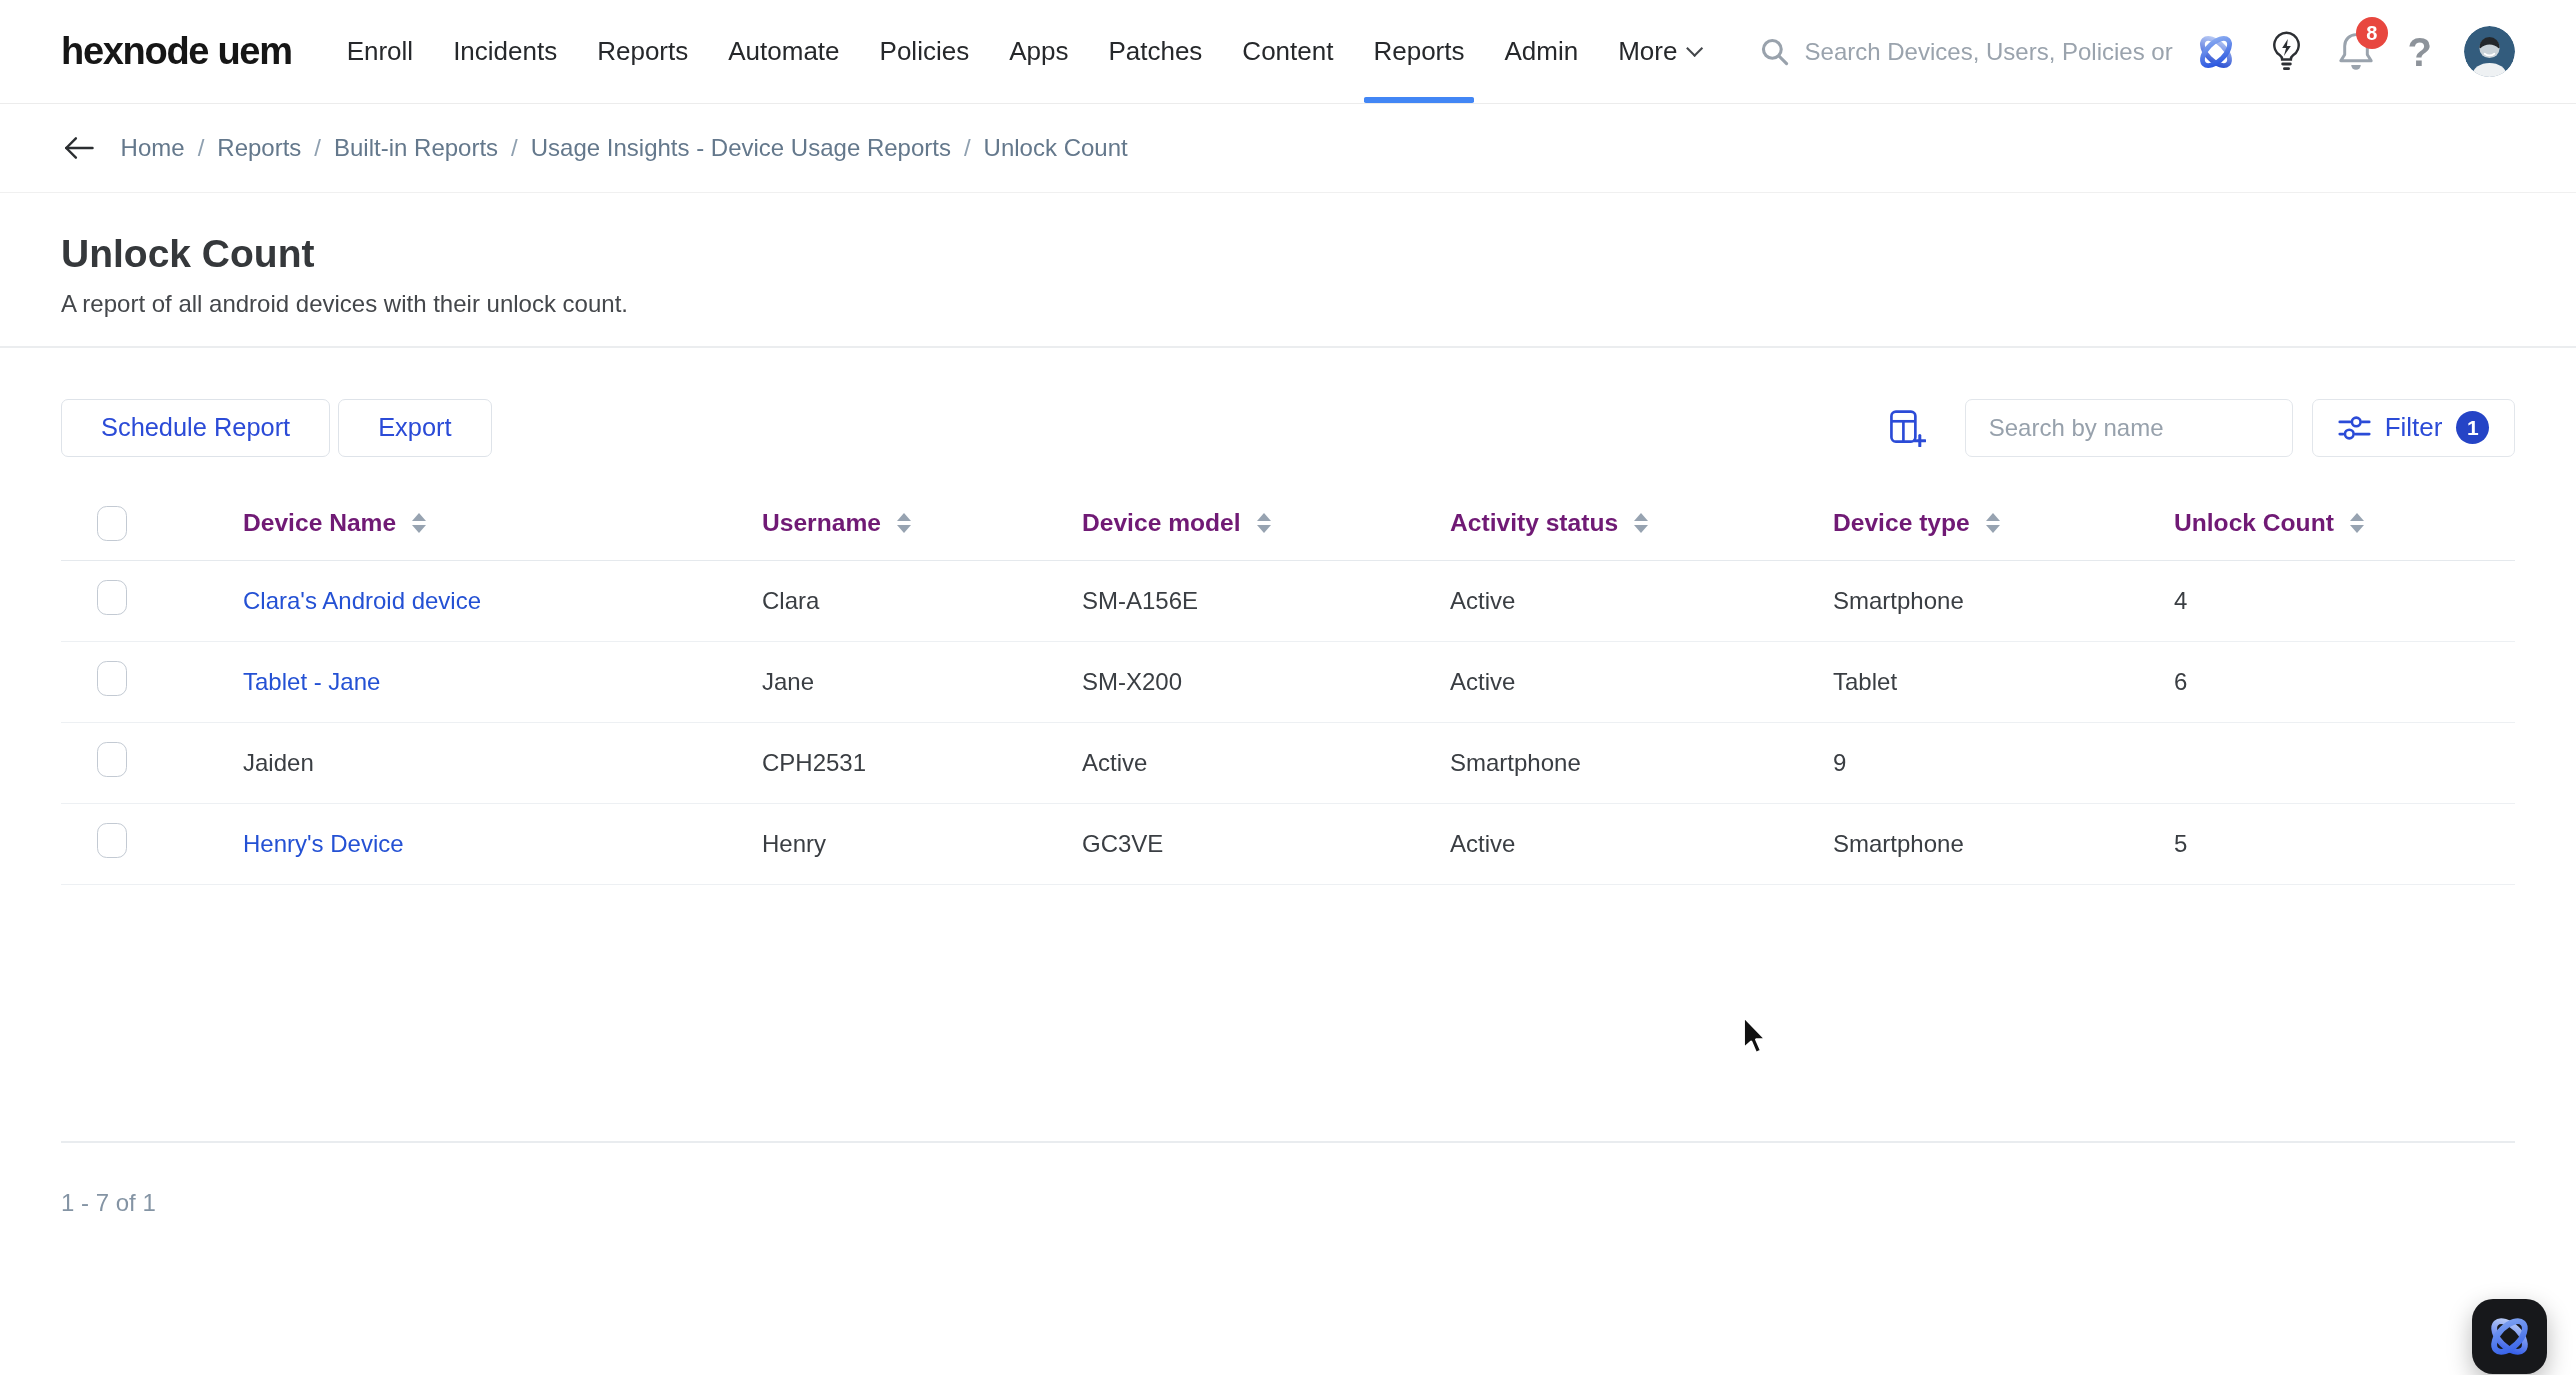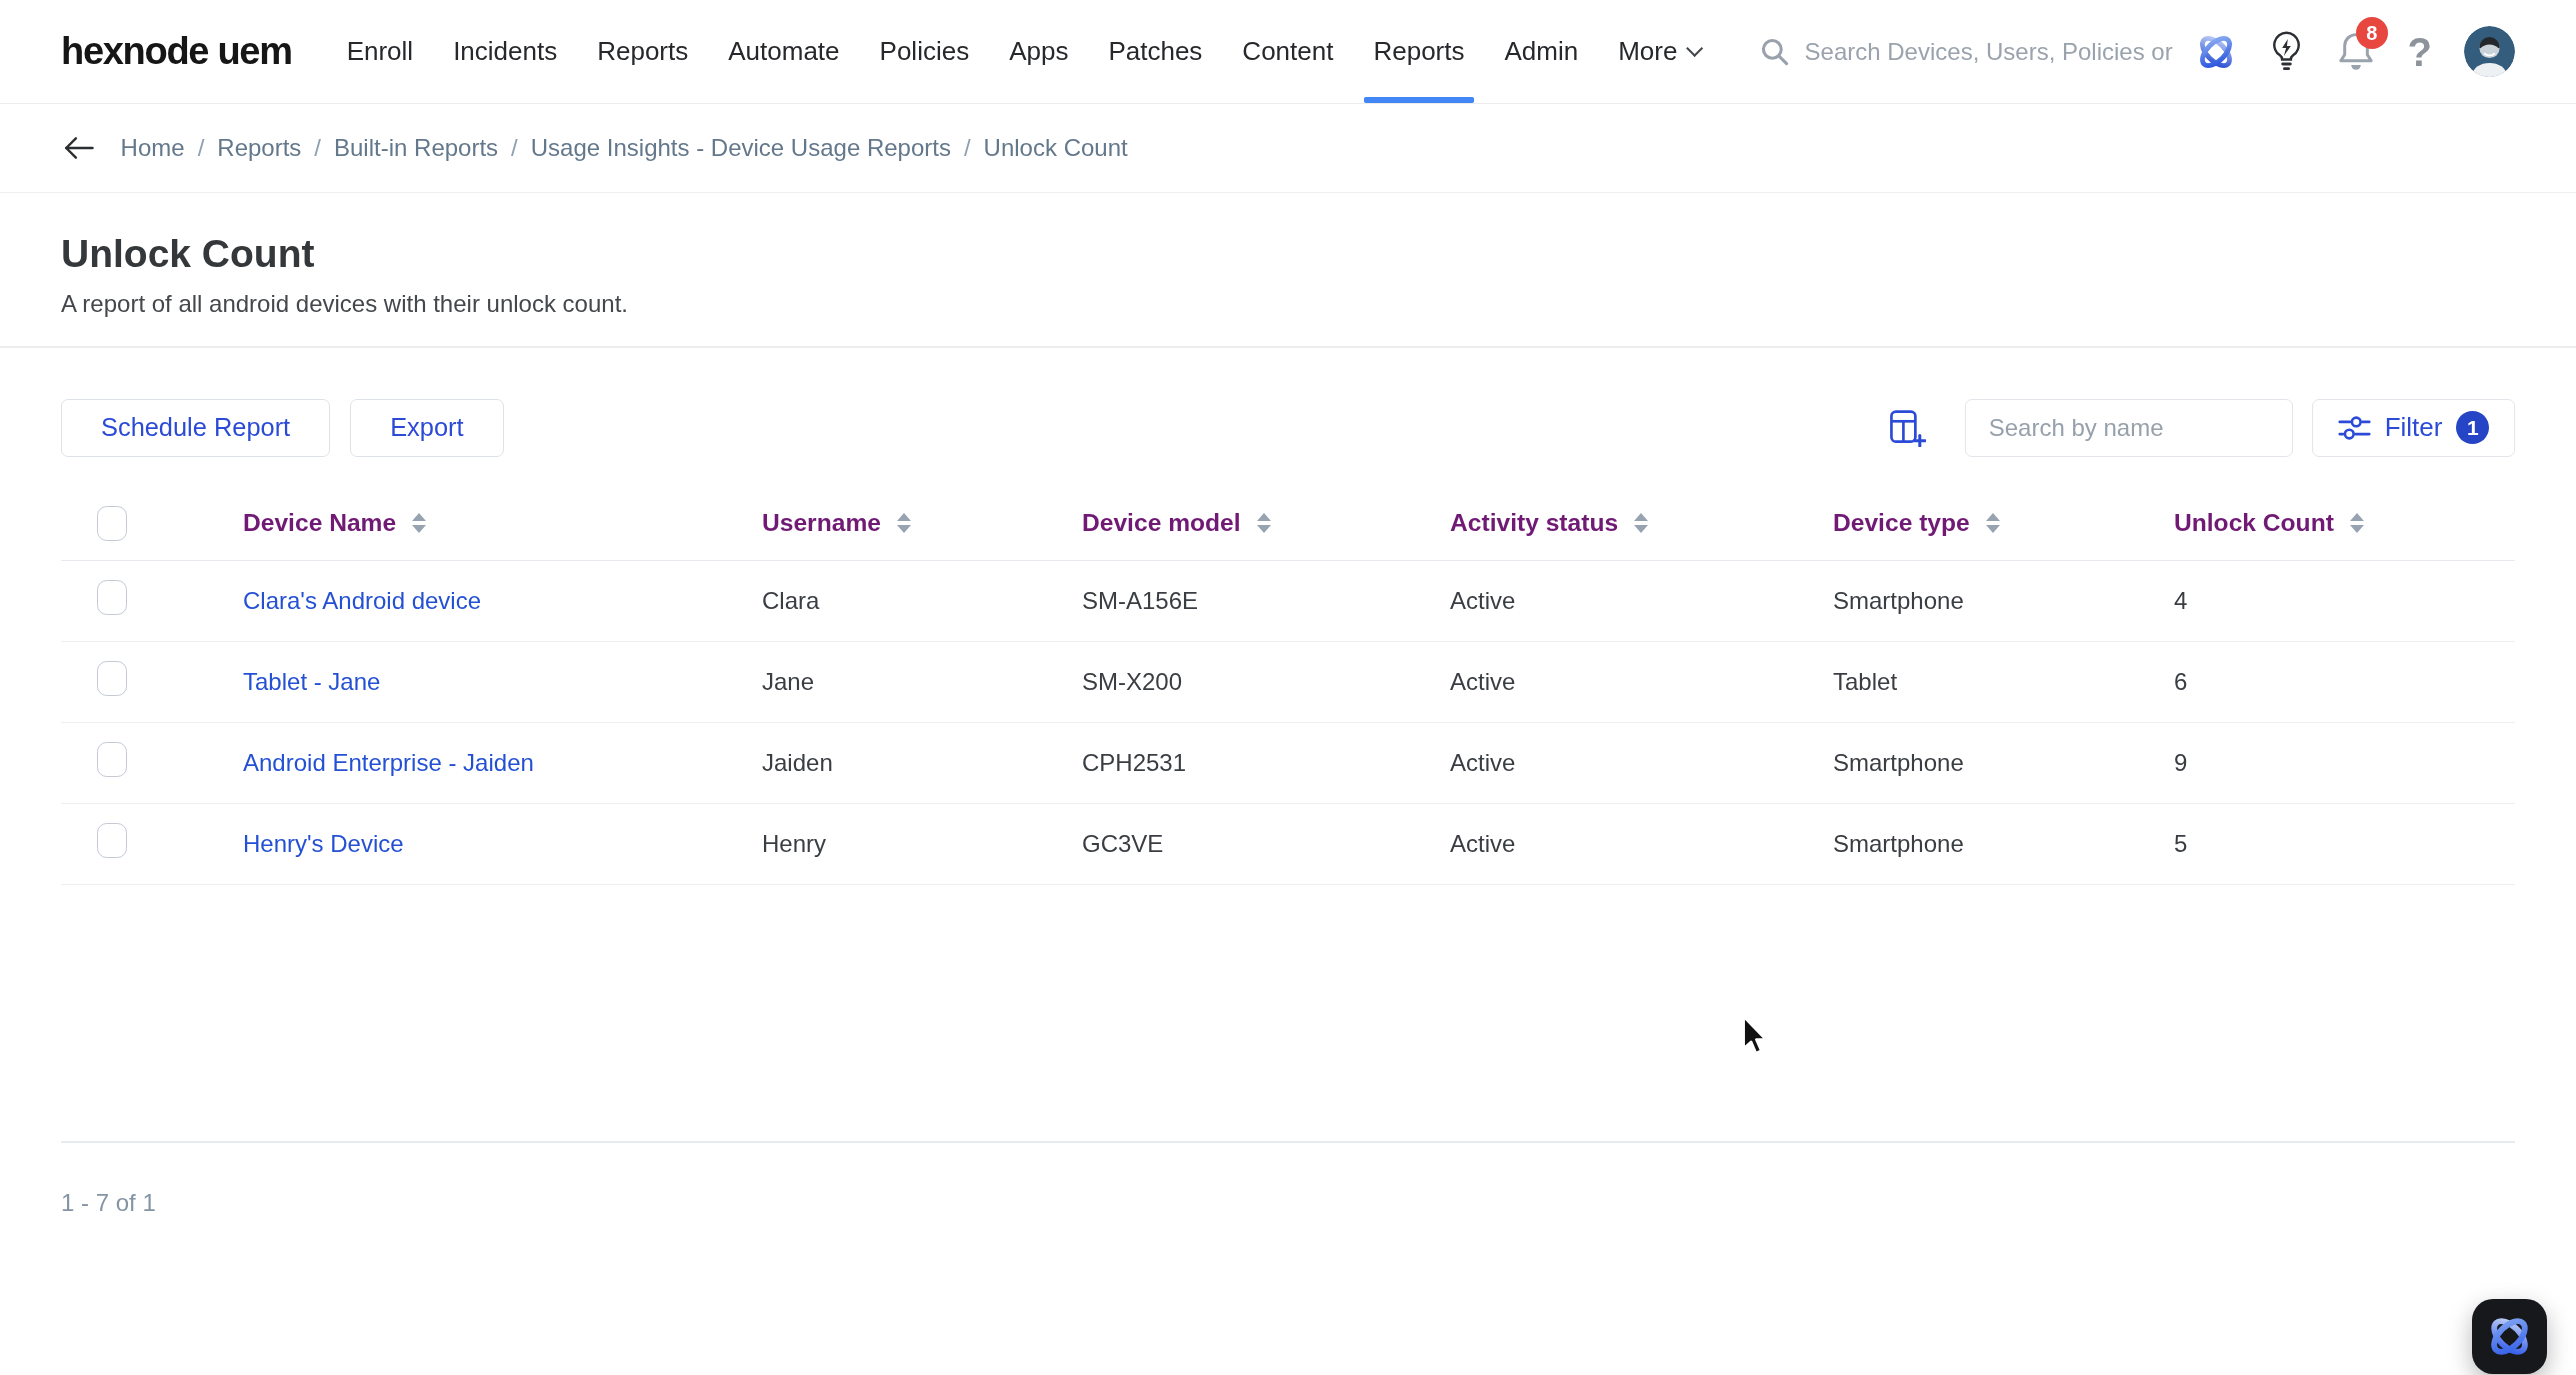--- a/index.html
+++ b/index.html
@@ -91,21 +91,21 @@
   .crumb-sep { color: #8fa0b0; }
 
   
   main { padding: 0 61px; }
   h1 { margin-top: 39px; font-size: 39px; font-weight: 600; color: #35383b; }
   .subtitle { margin-top: 14px; font-size: 24px; color: #44474b; }
   .full-divider { height: 1.8px; background: #ebedef; margin: 28px -61px 0; }
 
   
   .toolbar { margin-top: 51px; display: flex; align-items: center; }
-  .tb-left { display: flex; gap: 20px; }
+  .tb-left { display: flex; gap: 8px; }
   .btn {
     height: 58px; padding: 0 39px;
     border: 1.8px solid #dee3e9; border-radius: 7px;
     background: #fff; color: #2b4bd7;
     font-size: 25.4px; font-family: inherit;
     cursor: pointer; white-space: nowrap;
   }
   .tb-right { margin-left: auto; display: flex; align-items: center; }
   .colicon { margin-right: 39px; display: flex; cursor: pointer; }
   .namesearch input {
@@ -384,21 +384,20 @@
           <div><span class="checkbox"></span></div>
           <div><span class="devlink">Tablet - Jane</span></div>
           <div>Jane</div>
           <div>SM-X200</div>
           <div>Active</div>
           <div>Tablet</div>
           <div>6</div>
         </div>
         <div class="tr grid">
           <div><span class="checkbox"></span></div>
-          <div><span class="devlink">Android Enterprise - Jaiden</span></div>
           <div>Jaiden</div>
           <div>CPH2531</div>
           <div>Active</div>
           <div>Smartphone</div>
           <div>9</div>
         </div>
         <div class="tr grid">
           <div><span class="checkbox"></span></div>
           <div><span class="devlink">Henry's Device</span></div>
           <div>Henry</div>

